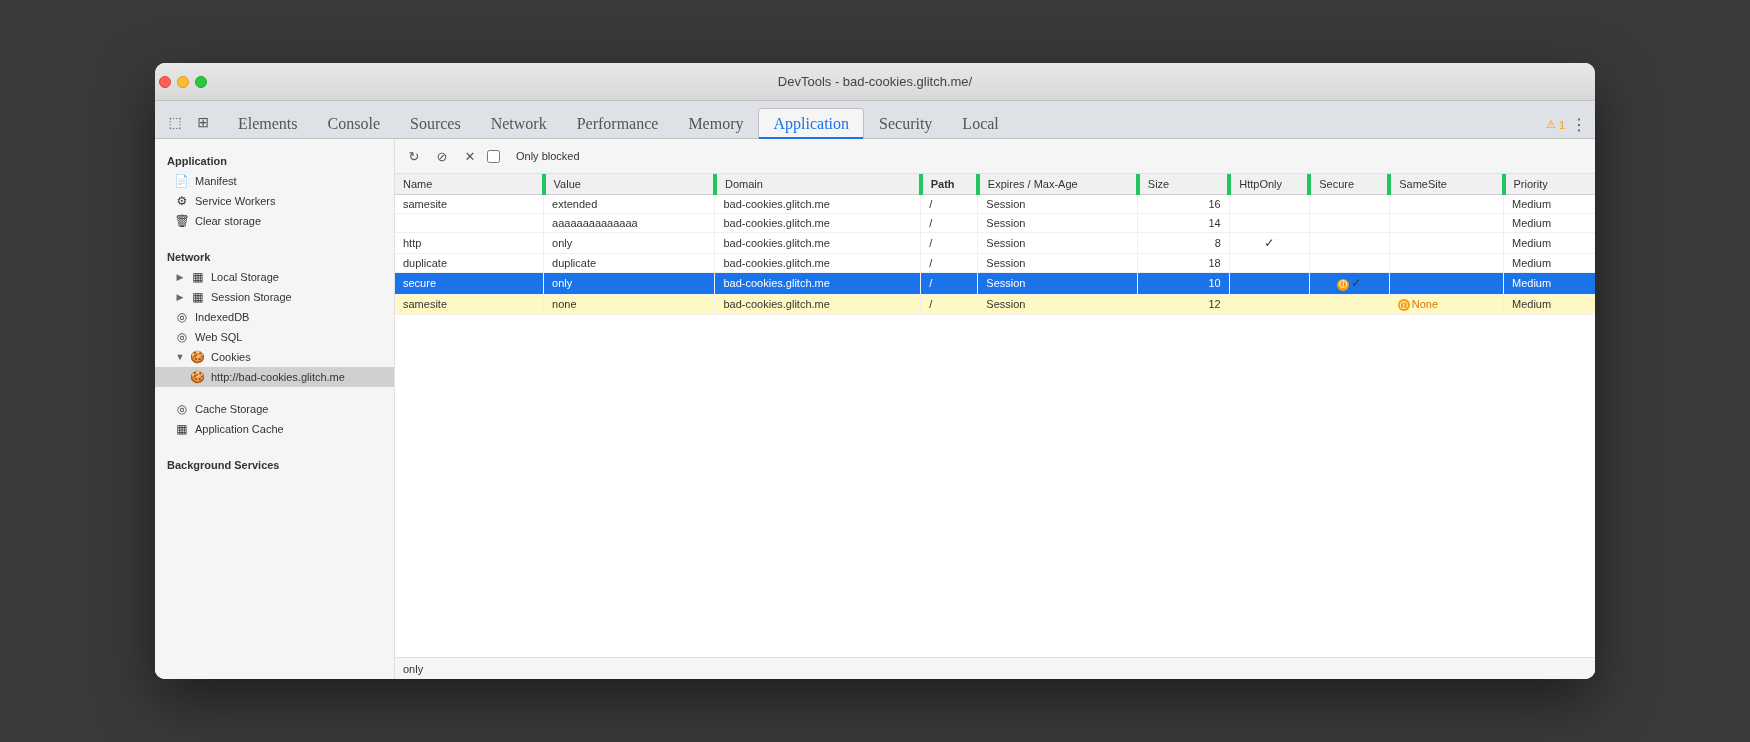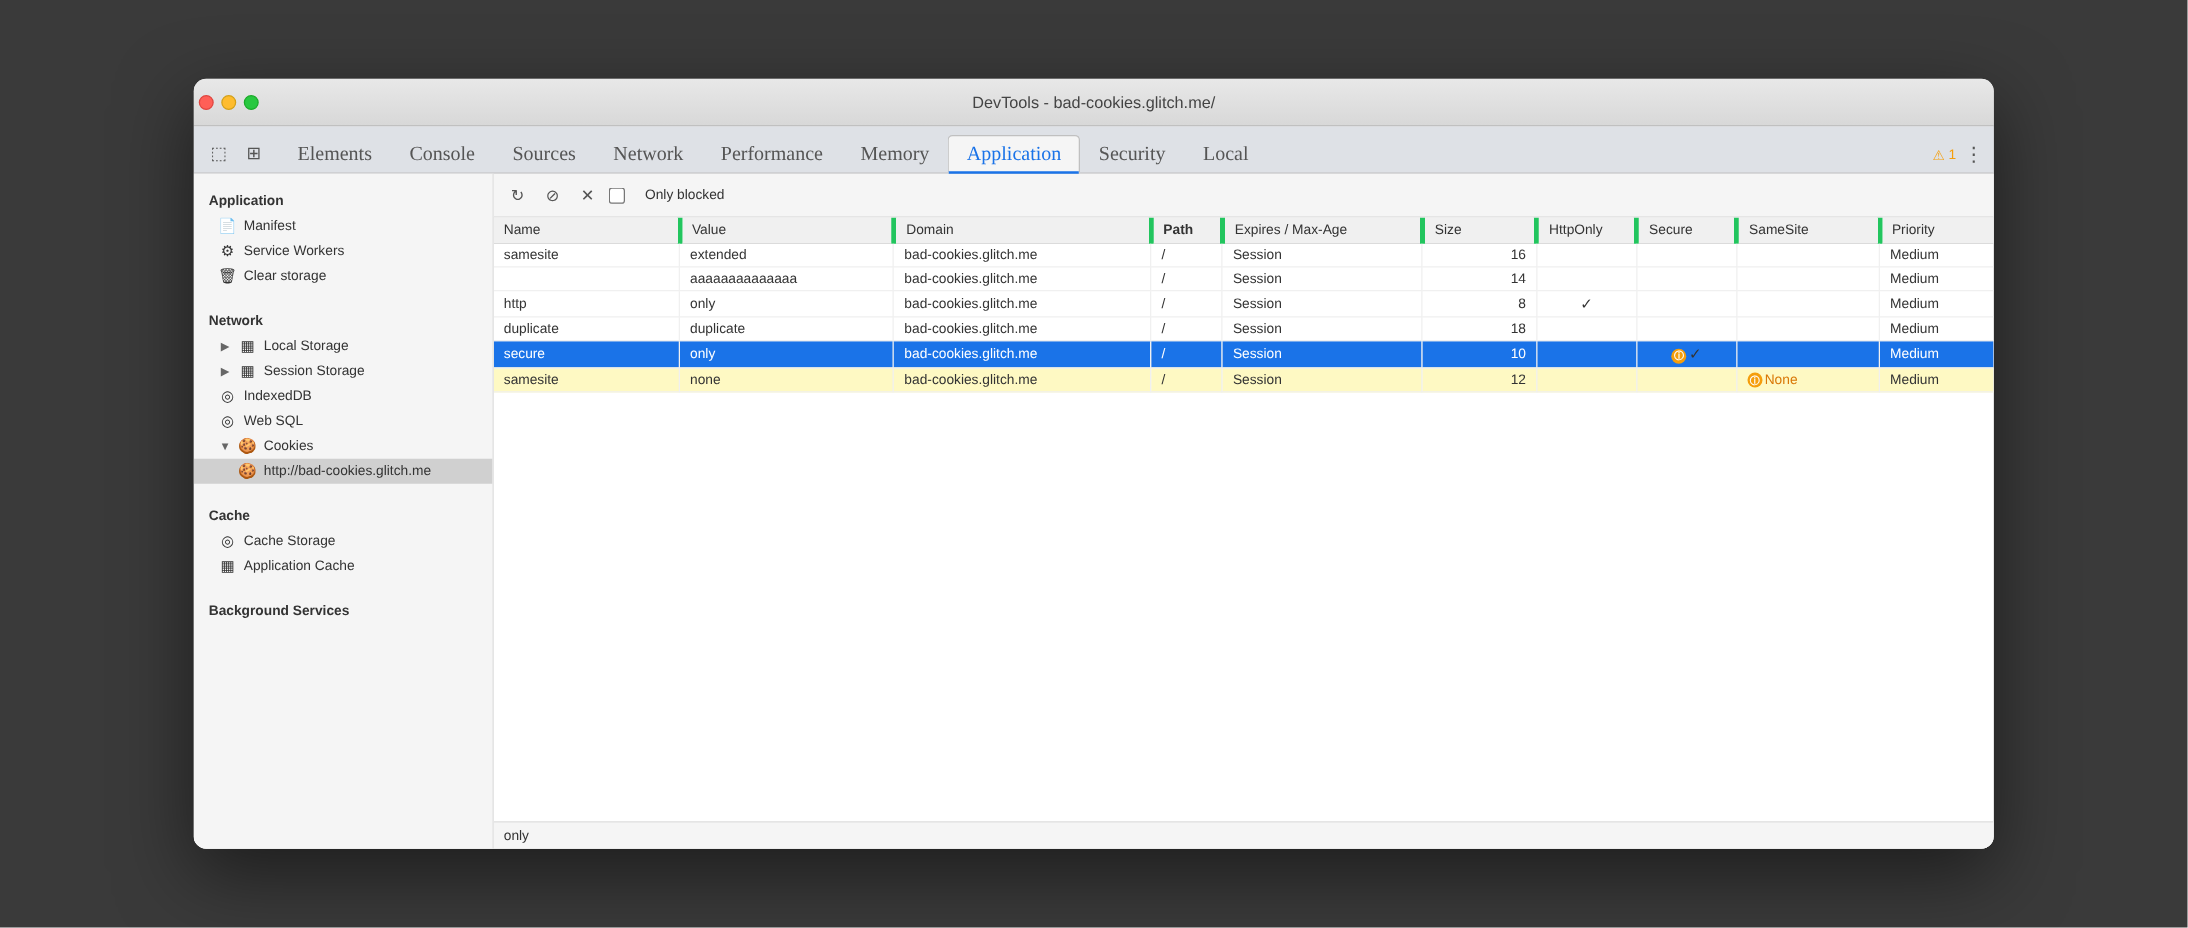--- a/index.html
+++ b/index.html
@@ -409,21 +409,20 @@
         <span class="sidebar-icon">🍪</span>
         <span>Cookies</span>
       </div>
       <div class="sidebar-item indented selected">
         <span class="sidebar-icon">🍪</span>
         <span>http://bad-cookies.glitch.me</span>
       </div>
 
       <div class="sidebar-divider"></div>
 
-      <div class="sidebar-section-title">Cache</div>
       <div class="sidebar-item">
         <span class="sidebar-icon">◎</span>
         <span>Cache Storage</span>
       </div>
       <div class="sidebar-item">
         <span class="sidebar-icon">▦</span>
         <span>Application Cache</span>
       </div>
 
       <div class="sidebar-divider"></div>

